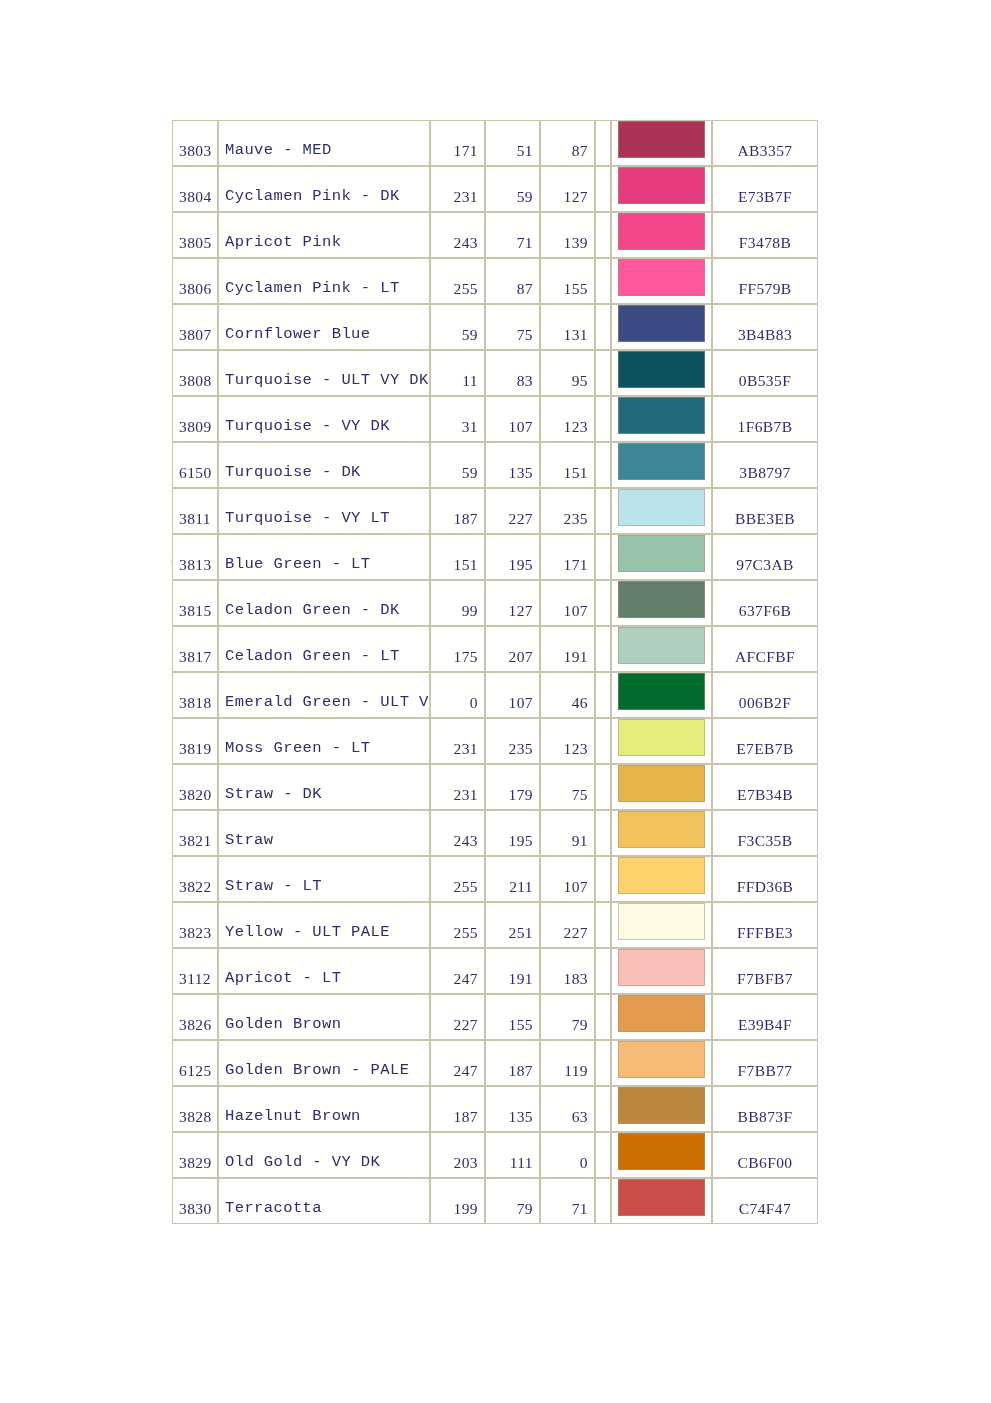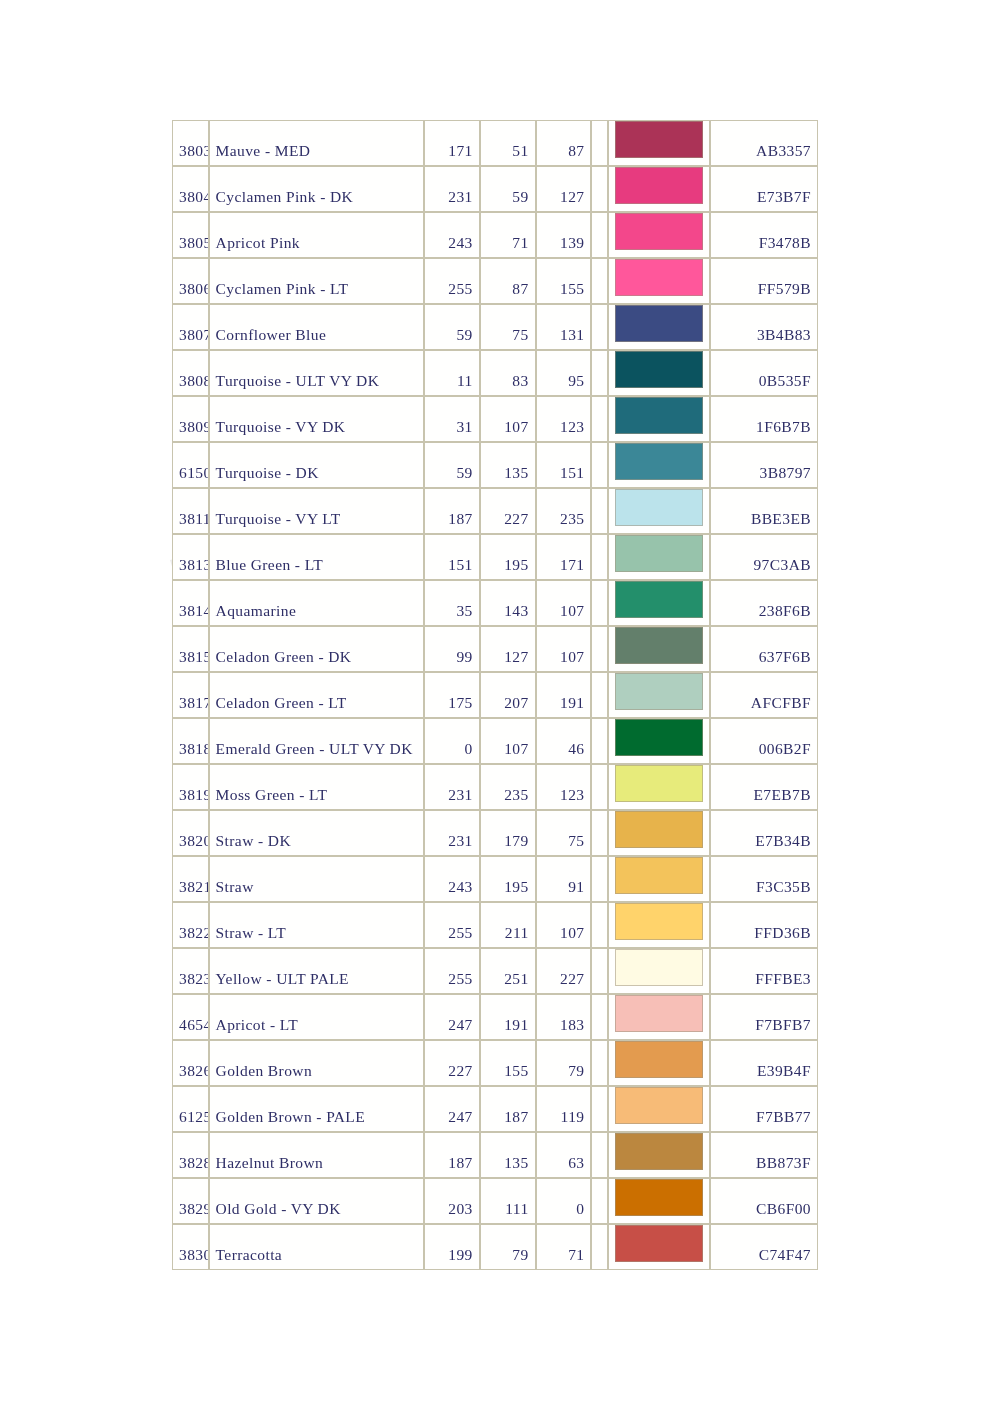--- a/index.html
+++ b/index.html
@@ -55,28 +55,28 @@
     font-size: 15.5px;
     line-height: 1.0;
     color: #2e2e66;
     background: #fffffe;
     letter-spacing: 0.4px;
     padding-bottom: 7px;
     box-sizing: border-box;
     overflow: hidden;
     white-space: nowrap;
   }
-  td.c-code   { width: 36px;  text-align: left;  }
-  td.c-name   { width: 212px; text-align: left;  }
+  td.c-code   { width: 46px;  text-align: left;  }
+  td.c-name   { width: 212px; text-align: left; font-family: Liberation Mono, monospace;  }
   td.c-r,
   td.c-g,
   td.c-b      { width: 55px;  text-align: right; }
   td.c-gap    { width: 16px;  padding: 0; }
   td.c-swatch { width: 101px; padding: 0; vertical-align: middle; }
-  td.c-hex    { width: 106px; text-align: right; }
+  td.c-hex    { width: 106px; text-align: center; }
 
   .swatch-fill {
     display: block;
     width: 100%;
     height: 37px;
     border: 1px solid rgba(160,150,130,0.55);
     box-sizing: border-box;
   }
 </style>
 </head>
@@ -211,32 +211,20 @@
           <td class="c-r">151</td>
           <td class="c-g">195</td>
           <td class="c-b">171</td>
           <td class="c-gap"></td>
           <td class="c-swatch">
             <span class="swatch-fill" style="background: rgb(151, 195, 171);"></span>
           </td>
           <td class="c-hex">97C3AB</td>
         </tr>
         <tr>
-          <td class="c-code">3814</td>
-          <td class="c-name">Aquamarine</td>
-          <td class="c-r">35</td>
-          <td class="c-g">143</td>
-          <td class="c-b">107</td>
-          <td class="c-gap"></td>
-          <td class="c-swatch">
-            <span class="swatch-fill" style="background: rgb(35, 143, 107);"></span>
-          </td>
-          <td class="c-hex">238F6B</td>
-        </tr>
-        <tr>
           <td class="c-code">3815</td>
           <td class="c-name">Celadon Green - DK</td>
           <td class="c-r">99</td>
           <td class="c-g">127</td>
           <td class="c-b">107</td>
           <td class="c-gap"></td>
           <td class="c-swatch">
             <span class="swatch-fill" style="background: rgb(99, 127, 107);"></span>
           </td>
           <td class="c-hex">637F6B</td>
@@ -319,21 +307,21 @@
           <td class="c-r">255</td>
           <td class="c-g">251</td>
           <td class="c-b">227</td>
           <td class="c-gap"></td>
           <td class="c-swatch">
             <span class="swatch-fill" style="background: rgb(255, 251, 227);"></span>
           </td>
           <td class="c-hex">FFFBE3</td>
         </tr>
         <tr>
-          <td class="c-code">4654</td>
+          <td class="c-code">3112</td>
           <td class="c-name">Apricot - LT</td>
           <td class="c-r">247</td>
           <td class="c-g">191</td>
           <td class="c-b">183</td>
           <td class="c-gap"></td>
           <td class="c-swatch">
             <span class="swatch-fill" style="background: rgb(247, 191, 183);"></span>
           </td>
           <td class="c-hex">F7BFB7</td>
         </tr>

